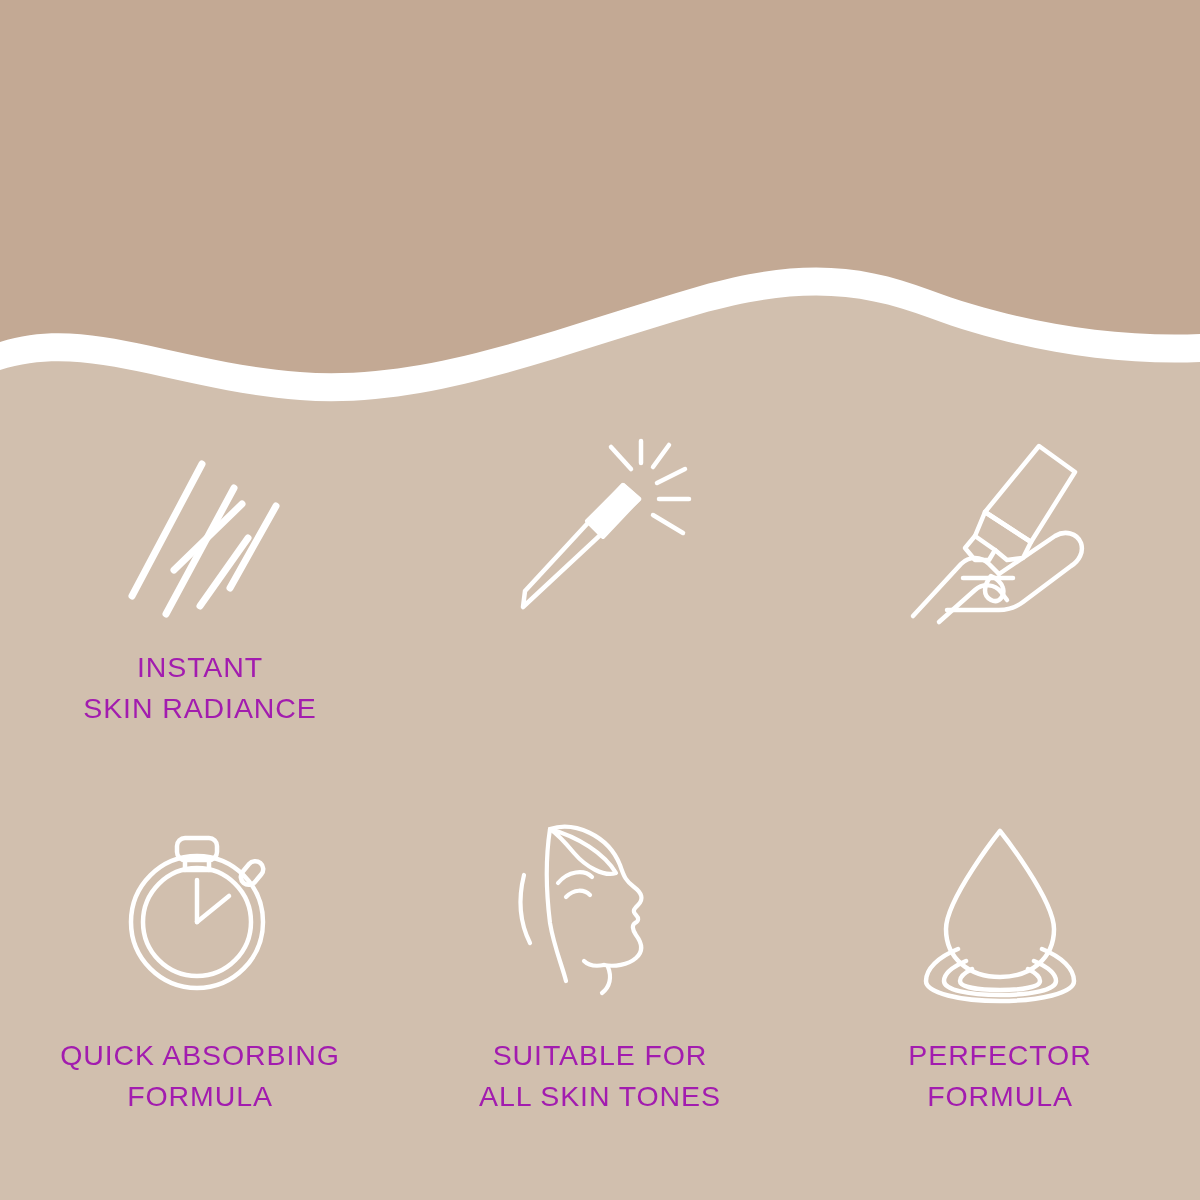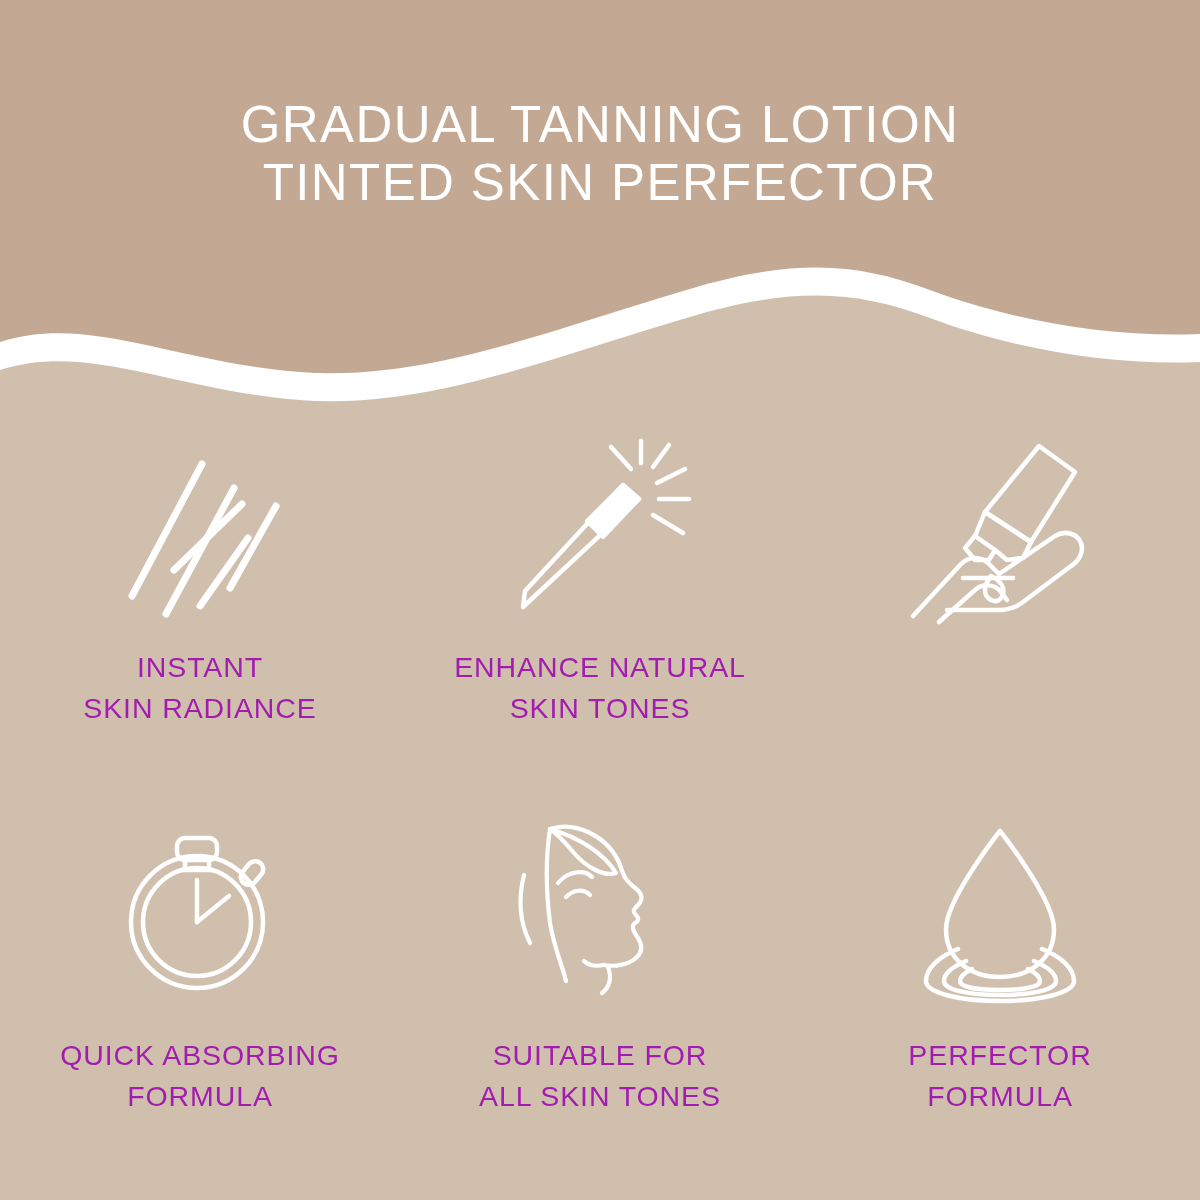--- a/index.html
+++ b/index.html
@@ -63,24 +63,20 @@
   .cell.row2{padding-top:12px;}
   .cell.row2 .feature-label{margin-top:28px;}
 </style>
 </head>
 <body>
 
 <div id="page">
 
   <div class="top-band"></div>
 
-  <div class="title-block">
-    <div class="title-line">GRADUAL TANNING LOTION</div>
-    <div class="title-line">TINTED SKIN PERFECTOR</div>
-  </div>
 
   <div class="wave-layer">
     <svg viewBox="0 0 1200 200" preserveAspectRatio="none" aria-hidden="true">
 
       <path d="M0,108 C90,80 170,128 300,138 C430,148 560,92 700,52 C800,24 860,30 930,56 C1010,86 1110,104 1200,100 L1200,200 L0,200 Z" fill="#d1bfae"></path>
 
       <path d="M0,92 C90,64 170,112 300,122 C430,132 560,76 700,36 C800,8 860,14 930,40 C1010,70 1110,88 1200,84 L1200,112 C1110,116 1010,98 930,68 C860,42 800,36 700,64 C560,104 430,160 300,150 C170,140 90,92 0,120 Z" fill="#ffffff"></path>
     </svg>
   </div>
 
@@ -115,22 +111,20 @@
               <line x1="126" y1="28" x2="106" y2="6"></line>
               <line x1="136" y1="22" x2="136" y2="0"></line>
               <line x1="148" y1="26" x2="164" y2="4"></line>
               <line x1="152" y1="42" x2="180" y2="28"></line>
               <line x1="154" y1="58" x2="184" y2="58"></line>
               <line x1="148" y1="74" x2="178" y2="92"></line>
             </g>
           </g>
         </svg>
       </div>
-      <div class="feature-label">ENHANCE NATURAL
-SKIN TONES</div>
     </div>
 
     <div class="cell row1">
       <div class="icon-box">
         <svg width="195" height="185" viewBox="0 0 195 185">
           <g stroke="#ffffff" fill="none" stroke-width="4.5" stroke-linecap="round" stroke-linejoin="round">
 
             <path d="M82,74 L136,8 L172,34 L128,104 Z"></path>
 
             <path d="M82,74 L128,104 L120,120 L104,122 L92,112 L72,98 Z"></path>

